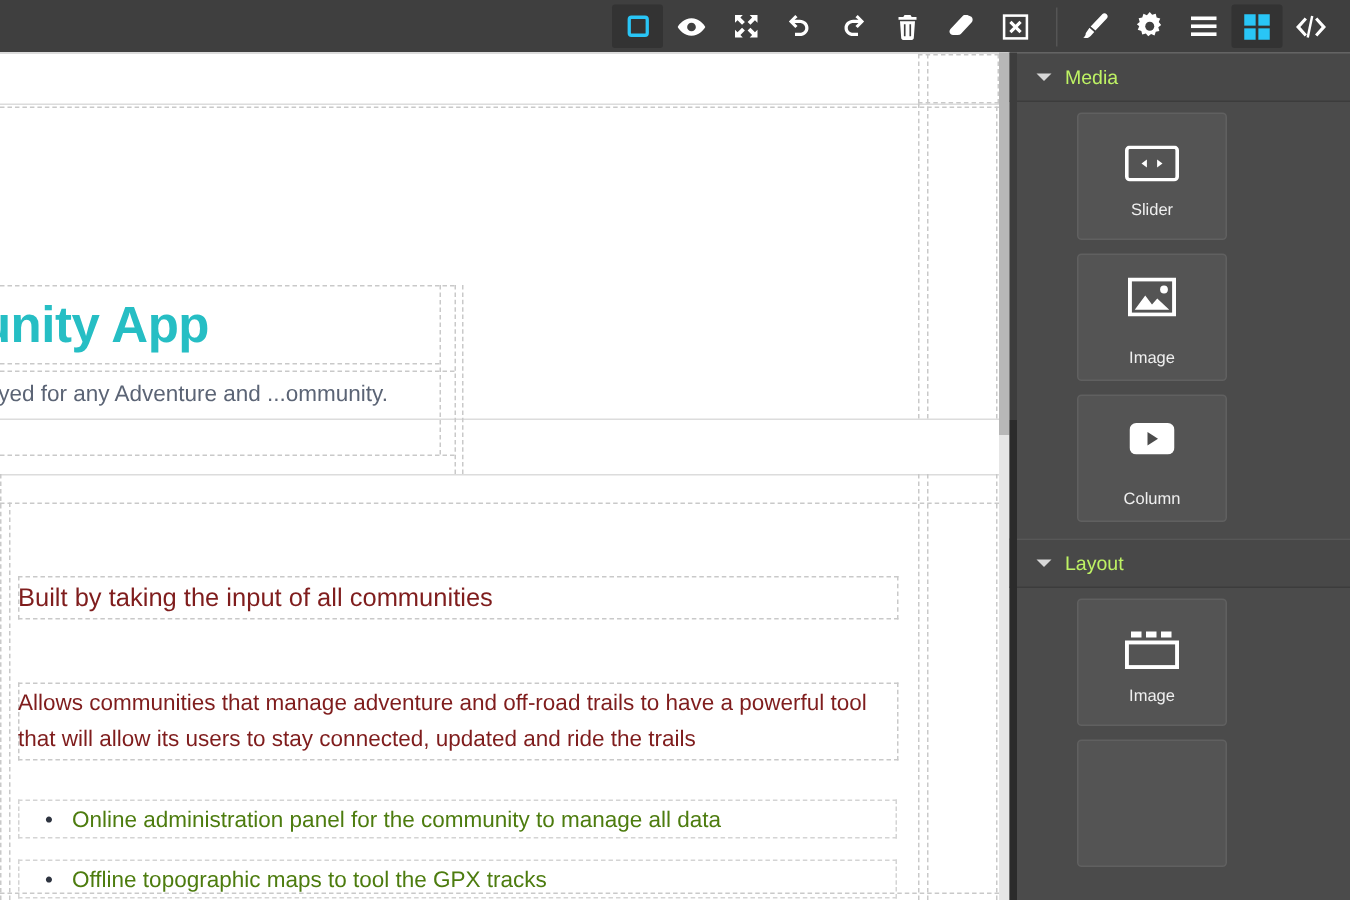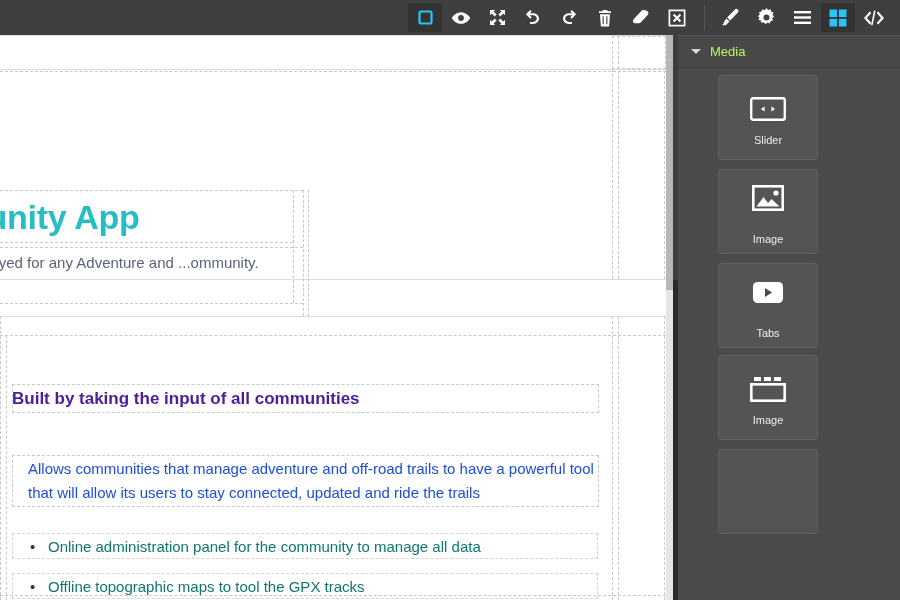--- a/index.html
+++ b/index.html
@@ -77,39 +77,39 @@
     position: absolute;
     left: -118px; top: 216px;
     width: 412px;
     font-size: 15px; line-height: 24px;
     color: #5b6475;
   }
 
   .blk-heading {
     position: absolute; left: 12px; top: 351px;
     width: 586px; height: 26px;
-    font-size: 17px; font-weight: bold; color: #4c1d95;
+    font-size: 17px; font-weight: normal; color: #7f1d1d;
     line-height: 26px;
   }
   .blk-para {
-    position: absolute; left: 28px; top: 422px;
+    position: absolute; left: 12px; top: 422px;
     width: 586px;
-    font-size: 15px; line-height: 24px; color: #1d4ed8;
+    font-size: 15px; line-height: 24px; color: #7f1d1d;
   }
   .blk-list {
     position: absolute; left: 12px; top: 498px;
     width: 586px;
     list-style: none;
   }
   .blk-list li {
     position: relative;
     height: 26px; line-height: 26px;
     margin-bottom: 14px;
     padding-left: 35px;
-    font-size: 15px; color: #0f766e;
+    font-size: 15px; color: #4d7c0f;
     border: 1px dashed #d4d4d4;
   }
   .blk-list li:before {
     content: "\2022";
     position: absolute; left: 17px; top: 0;
     font-size: 15px; color: #2e3440;
   }
 
   
   .vscroll {
@@ -357,24 +357,28 @@
         </span>
         <span class="tile-label">Image</span>
       </div>
       <div class="tile low">
         <span class="tile-icon">
           <svg width="30" height="21" viewBox="0 0 30 21">
               <rect x="0" y="0" width="30" height="21" rx="4.5" fill="#fff"></rect>
               <path d="M12 6l7 4.5-7 4.5z" fill="#4b4b4b"></path>
             </svg>
         </span>
-        <span class="tile-label">Tabs</span>
-      </div>
-    </div>
-
+        <span class="tile-label">Column</span>
+      </div>
+    </div>
+
+    <div class="sec-header" style="margin-top:11px;">
+      <span class="caret"></span>
+      <span class="sec-title">Layout</span>
+    </div>
     <div class="tiles">
       <div class="tile">
         <span class="tile-icon">
           <svg width="36" height="26" viewBox="0 0 36 26">
               <rect x="4" y="1" width="7" height="4" fill="#fff"></rect>
               <rect x="14" y="1" width="7" height="4" fill="#fff"></rect>
               <rect x="24" y="1" width="7" height="4" fill="#fff"></rect>
               <rect x="1.3" y="8.3" width="33.4" height="16.4" fill="none" stroke="#fff" stroke-width="2.6"></rect>
             </svg>
         </span>

